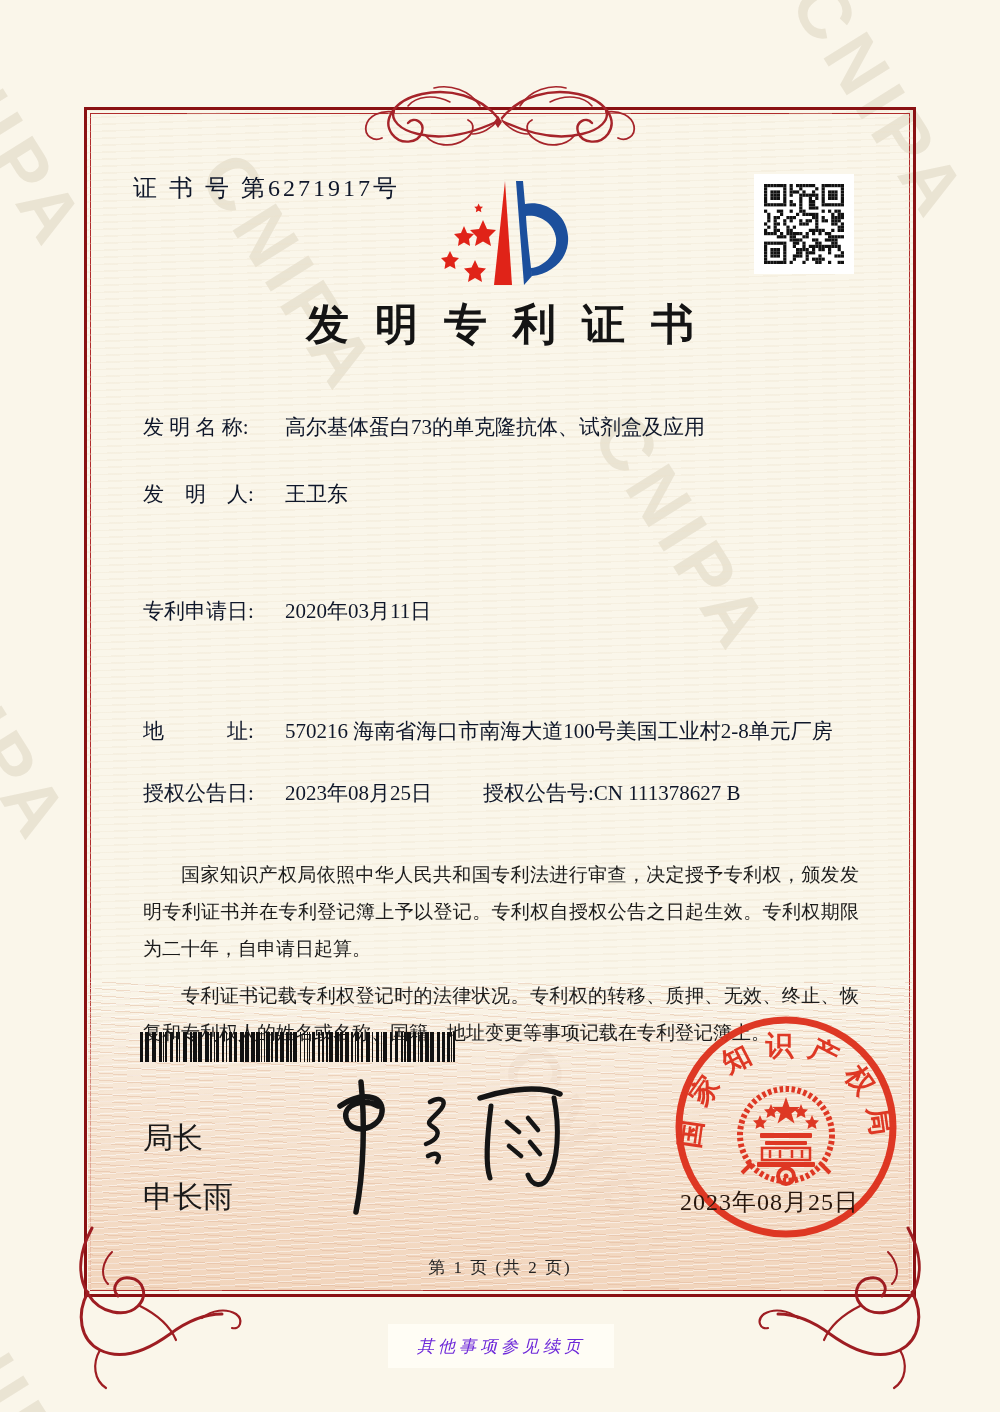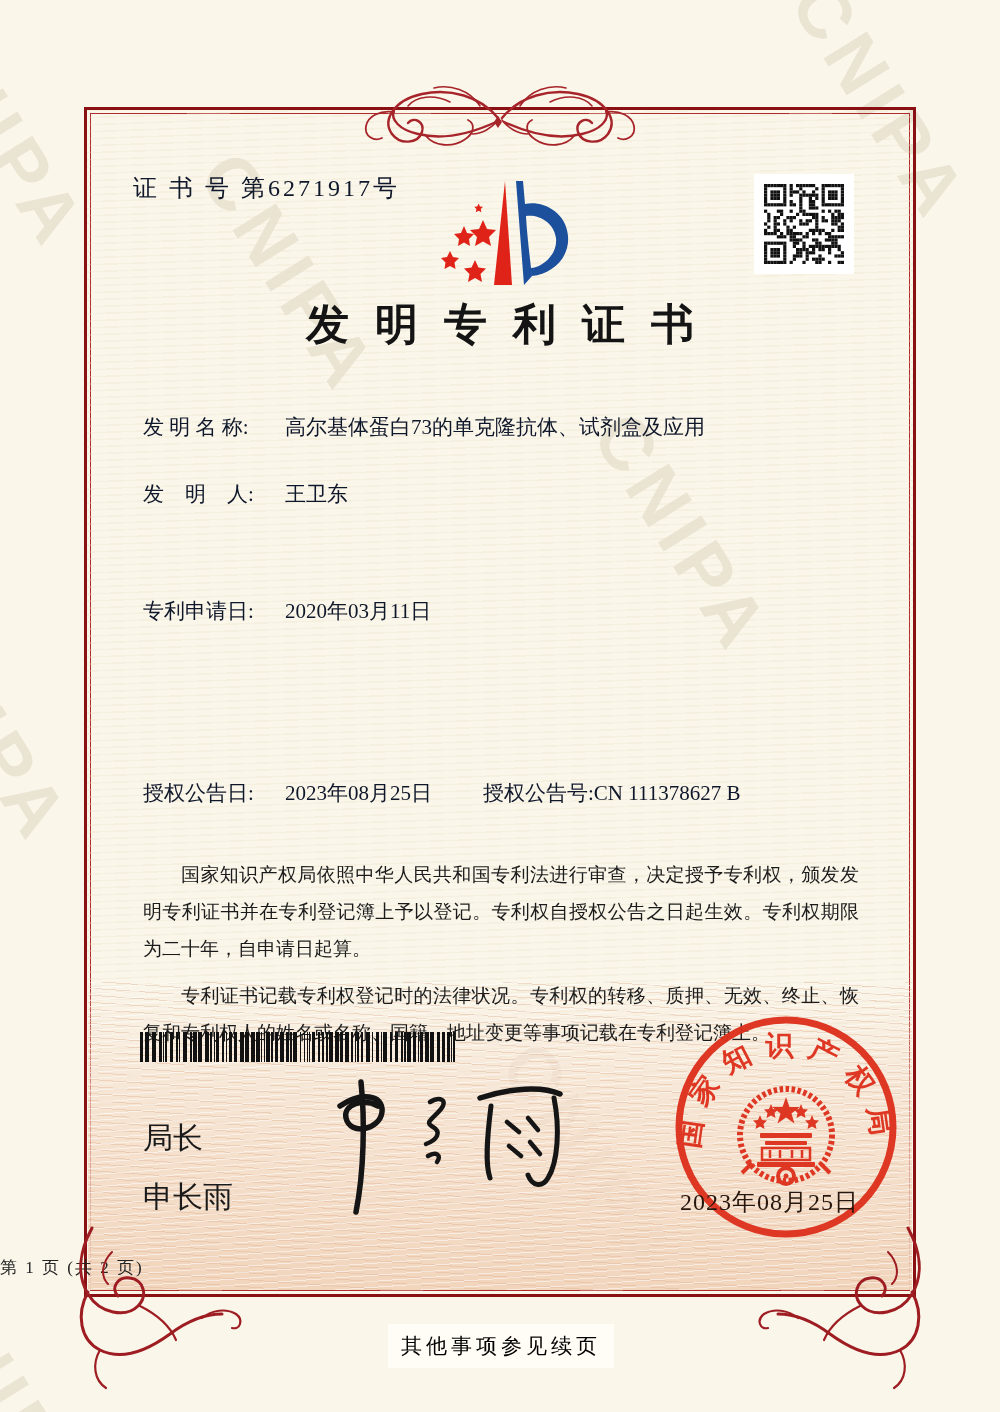--- a/index.html
+++ b/index.html
@@ -62,27 +62,27 @@
          text-align:justify;color:#1b1b1b;}
   .paras p{margin:0 0 10px 0;text-indent:2em;}
   .barcode{position:absolute;left:140px;top:1032px;}
   .sig-labels{position:absolute;left:143px;top:1118px;z-index:3;
       font-family:Liberation Mono, monospace;font-size:30px;color:#1a1a1a;}
   .sig-labels div{margin-bottom:18px;}
   .signature{position:absolute;left:288px;top:1072px;z-index:3;}
   .seal{position:absolute;left:672px;top:1013px;width:228px;height:228px;z-index:5;opacity:.95;}
   .seal-date{position:absolute;left:680px;top:1186px;z-index:6;font-size:24px;color:#27160d;
       letter-spacing:1px;white-space:nowrap;}
-  .page-no{position:absolute;left:0;top:1256px;width:1000px;text-align:left;font-size:17px;
+  .page-no{position:absolute;left:0;top:1256px;width:1000px;text-align:center;font-size:17px;
       letter-spacing:2px;color:#242424;z-index:3;}
   .cont-note-box{
     position:absolute;left:388px;top:1324px;width:226px;height:44px;background:#fffdf5;
     z-index:3;display:flex;align-items:center;justify-content:center;
   }
-  .cont-note{font-size:21px;letter-spacing:4px;color:#000000;}
+  .cont-note{font-size:17px;letter-spacing:4px;color:#6d28d9;font-style:italic;}
 </style>
 </head>
 <body>
 
 <div class="wm" style="left:-36px;top:-6px">CNIPA</div>
 <div class="wm" style="left:255px;top:138px">CNIPA</div>
 <div class="wm" style="left:846px;top:-34px">CNIPA</div>
 <div class="wm" style="left:648px;top:398px">CNIPA</div>
 <div class="wm" style="left:-52px;top:588px">CNIPA</div>
 <div class="wm" style="left:556px;top:1028px;color:#e7dccd">CNIPA</div>
@@ -473,20 +473,23 @@
 
   <div class="row" style="top:412px">
     <span class="lab">发 明 名 称:</span><span class="val">高尔基体蛋白73的单克隆抗体、试剂盒及应用</span>
   </div>
   <div class="row" style="top:479px">
     <span class="lab">发　明　人:</span><span class="val">王卫东</span>
   </div>
   <div class="row" style="top:596px">
     <span class="lab">专利申请日:</span><span class="val">2020年03月11日</span>
   </div>
+  <div class="row" style="top:716px">
+    <span class="lab">地　　　址:</span><span class="val">570216 海南省海口市南海大道100号美国工业村2-8单元厂房</span>
+  </div>
   <div class="row" style="top:778px;width:760px">
     <span class="lab">授权公告日:</span><span class="val narrow">2023年08月25日</span>
     <span class="pair2">
       <span class="lab">授权公告号:</span><span class="val narrow">CN 111378627 B</span>
     </span>
   </div>
 
   <div class="paras">
     <p>国家知识产权局依照中华人民共和国专利法进行审查，决定授予专利权，颁发发明专利证书并在专利登记簿上予以登记。专利权自授权公告之日起生效。专利权期限为二十年，自申请日起算。</p>
     <p>专利证书记载专利权登记时的法律状况。专利权的转移、质押、无效、终止、恢复和专利权人的姓名或名称、国籍、地址变更等事项记载在专利登记簿上。</p>

